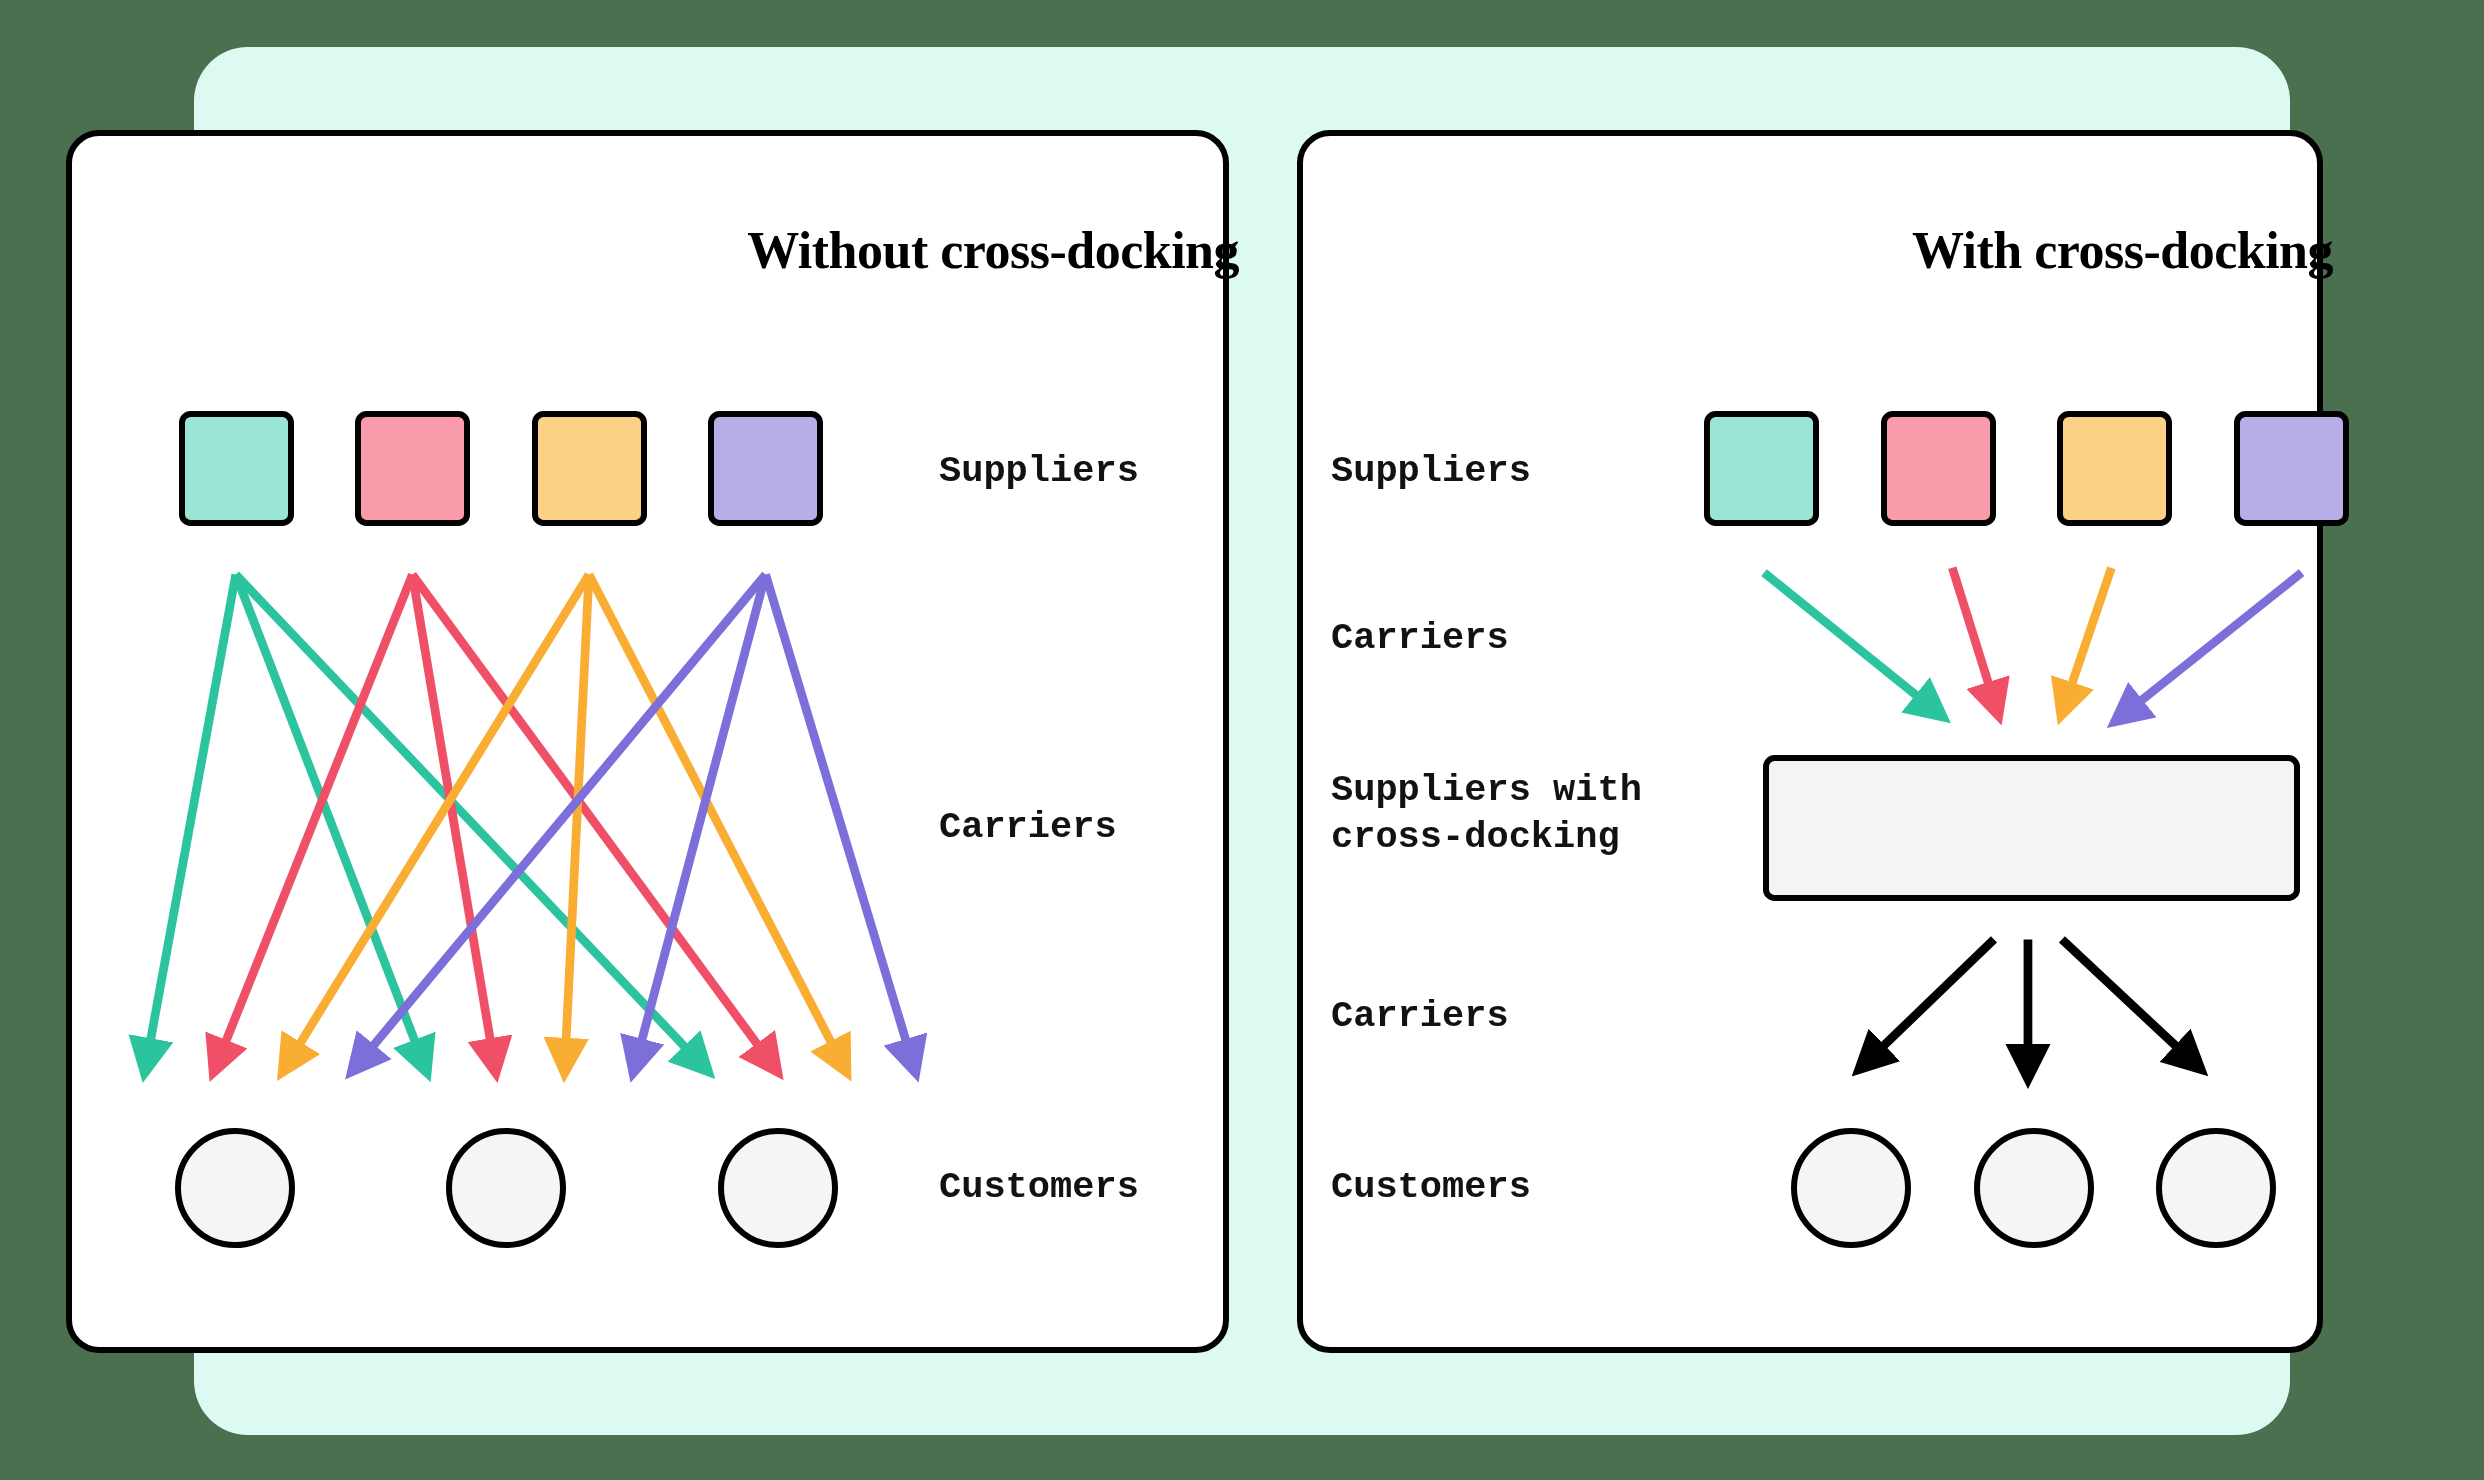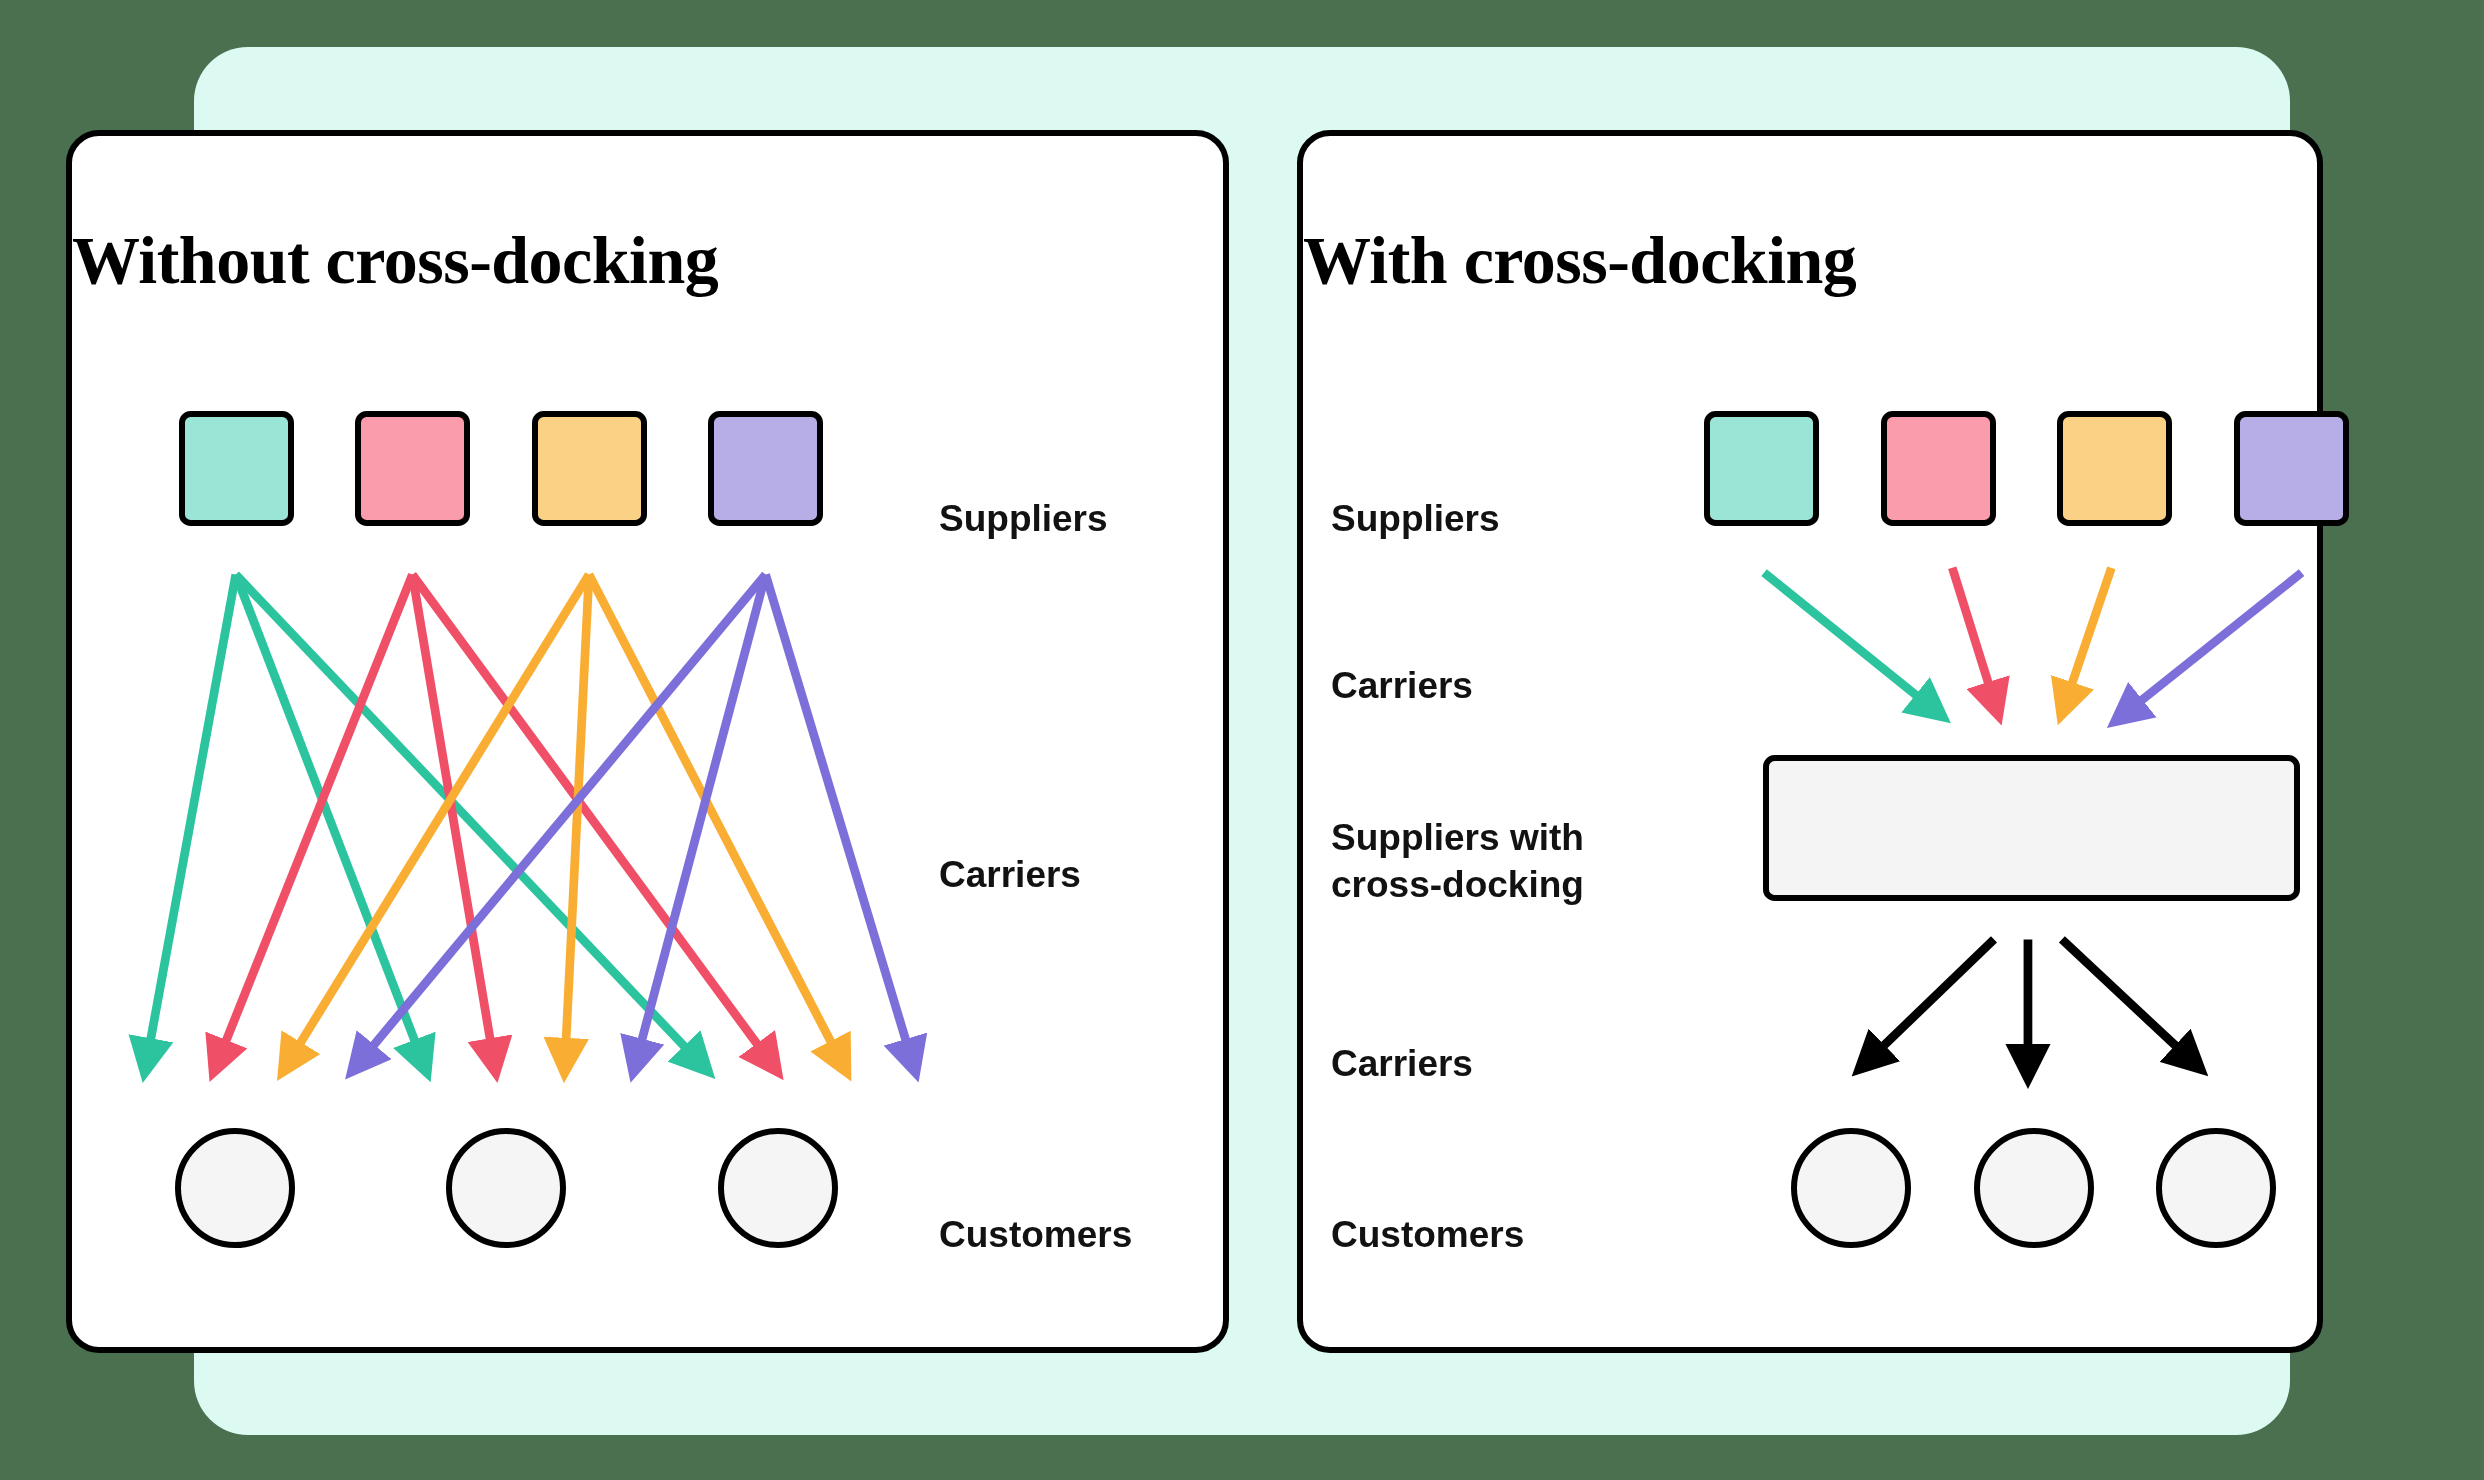--- a/index.html
+++ b/index.html
@@ -38,26 +38,26 @@
     background: #FFFFFF;
     border: 6.8px solid #000000;
     border-radius: 33px;
   }
   #card-left  { left: 66px;   width: 1163px; }
   #card-right { left: 1260px; width: 1026px; margin-left: 37px; }
 
   .card-title {
     position: absolute;
     top: 85px;
-    left: 0;
+    left: 16px;
     width: 100%;
-    text-align: left;
+    text-align: right;
     font-family: "Liberation Serif", serif;
     font-weight: bold;
-    font-size: 68px;
+    font-size: 52px;
     color: #000000;
     letter-spacing: -0.5px;
   }
 
   
   .layer {
     position: absolute;
     left: 0; top: 0;
     width: 100%; height: 100%;
     pointer-events: none;
@@ -90,27 +90,26 @@
     width: 537px;
     height: 146px;
     background: #F4F4F4;
     border: 6.8px solid #000000;
     border-radius: 11.6px;
   }
 
   
   .row-label {
     position: absolute;
-    font-family: Liberation Sans, sans-serif;
+    font-family: Liberation Mono, monospace;
     font-weight: bold;
     font-size: 37px;
     color: #121212;
     line-height: 1.28;
     white-space: pre-line;
-    margin-top: 47px;
   }
   .row-label.right-col { left: 1331px; }
   .row-label.left-col  { left: 939px;  }
 </style>
 </head>
 <body>
 
 <div id="stage">
 
   <div class="mint-backdrop"></div>

